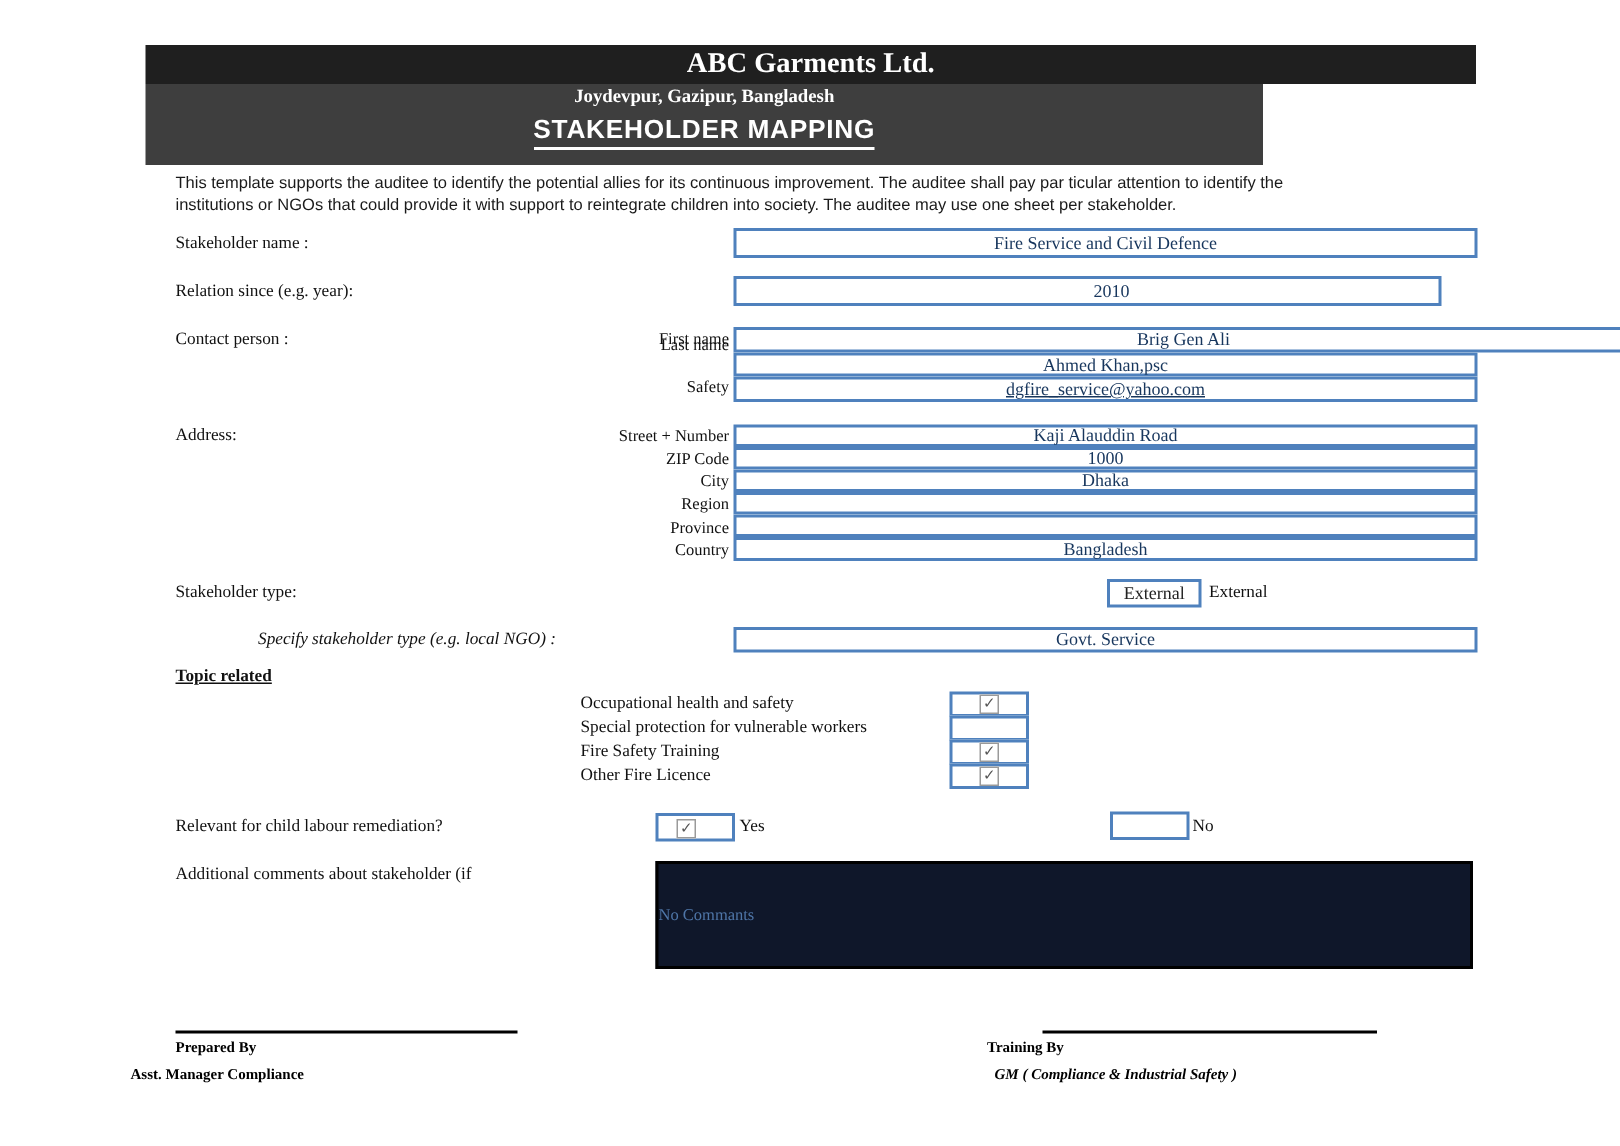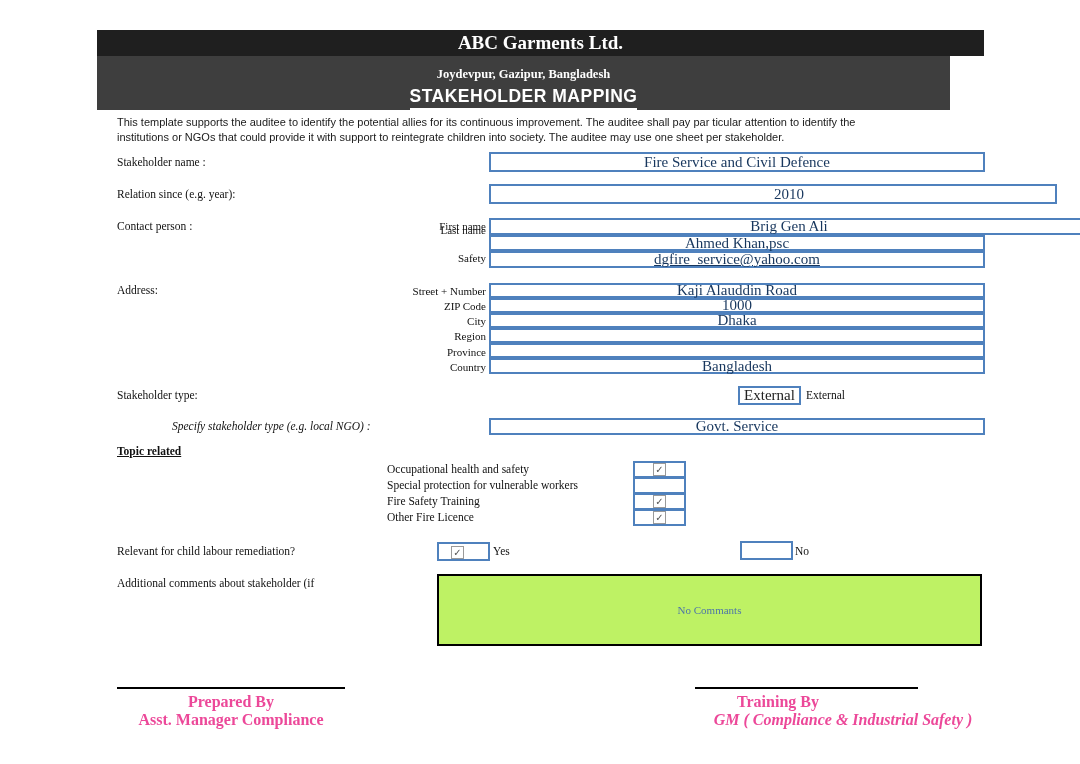--- a/index.html
+++ b/index.html
@@ -2,60 +2,60 @@
 <html><head>
 <meta charset="utf-8">
 <style>
   html,body { margin:0; padding:0; background:#fff; }
   .page { position:relative; width:1080px; height:764px; background:#ffffff; overflow:hidden;
           font-family:"Liberation Serif", serif; }
 
   
   .hdr-black { position:absolute; left:97px; top:30px; width:887px; height:26px; background:#1f1f1f;
                display:flex; align-items:center; justify-content:center; }
-  .hdr-gray  { position:absolute; left:97px; top:56px; width:853px; height:54px; background:#3e3e3e;
-               display:flex; flex-direction:column; align-items:center; justify-content:flex-end; }
+  .hdr-gray  { position:absolute; left:97px; top:56px; width:745px; height:54px; background:#3e3e3e;
+               display:flex; flex-direction:column; align-items:center; justify-content:flex-start; }
   .hdr-company { color:#fff; font-size:19px; font-weight:bold; font-family:"Liberation Serif",serif; }
   .hdr-addr    { color:#fff; font-size:12.5px; font-weight:bold; font-family:"Liberation Serif",serif; margin-top:1px; }
   .hdr-title   { color:#fff; font-size:17.5px; font-weight:bold; font-family:"Liberation Sans",sans-serif;
                  letter-spacing:.5px; border-bottom:2px solid #fff; padding-bottom:1px; margin-top:4px; }
 
   
   .intro { position:absolute; left:117px; top:115px; width:760px;
            font-family:"Liberation Sans",sans-serif; font-size:11px; color:#1a1a1a; line-height:15px; }
 
   
   .flabel { position:absolute; font-size:11.5px; color:#111; white-space:nowrap; }
   .slabel { position:absolute; width:104px; text-align:right; font-size:11px; color:#111; white-space:nowrap; }
   .italic { font-style:italic; }
   .bold   { font-weight:bold; }
 
   
   .ibox { position:absolute; box-sizing:border-box; border:2px solid #4f81bd; background:#fff;
           display:flex; align-items:center; justify-content:center; }
-  .ival { font-size:15px; color:#17365d; white-space:nowrap; }
+  .ival { font-size:12px; color:#17365d; white-space:nowrap; }
   .link { text-decoration:underline; }
 
   
   .mini { box-sizing:border-box; width:13px; height:13px; border:1px solid #9a9a9a; background:#fff;
           font-size:10px; line-height:11px; text-align:center; color:#555;
           font-family:"DejaVu Sans",sans-serif; }
   .mini:empty { display:none; }
   .mini-left { position:absolute; left:12px; top:2px; }
   .yesno-box { justify-content:flex-start; }
 
   
   .comments-box { position:absolute; left:437px; top:574px; width:545px; height:72px; box-sizing:border-box;
-                  border:2px solid #000; background:#bef264; display:flex; align-items:center; justify-content:center; }
+                  border:2px solid #000; background:#0f172a; display:flex; align-items:center; }
   .comments-text { font-size:11px; color:#4f76a8; }
   .clip { overflow:hidden; width:320px; }
 
   
   .sig-line { position:absolute; height:2px; background:#000; }
-  .sig-text { position:absolute; font-weight:bold; font-size:16px; color:#ec4899; text-align:center; white-space:nowrap; }
+  .sig-text { position:absolute; font-weight:bold; font-size:10px; color:#000000; text-align:left; white-space:nowrap; }
 </style>
 </head>
 <body>
 
 <div class="page">
 
   <div class="hdr-black">
     <div class="hdr-company">ABC Garments Ltd.</div>
   </div>
   <div class="hdr-gray">
@@ -67,21 +67,21 @@
     <div>This template supports the auditee to identify the potential allies for its continuous improvement. The auditee shall pay par ticular attention to identify the</div>
     <div>institutions or NGOs that could provide it with support to reintegrate children into society. The auditee may use one sheet per stakeholder.</div>
   </div>
 
   <div class="flabel" style="left:117px; top:156px;">Stakeholder name :</div>
   <div class="ibox" style="left:489px; top:152px; width:496px; height:20px;">
     <span class="ival">Fire Service and Civil Defence</span>
   </div>
 
   <div class="flabel" style="left:117px; top:188px;">Relation since (e.g. year):</div>
-  <div class="ibox" style="left:489px; top:184px; width:568px; height:20px;padding-left:32px;">
+  <div class="ibox" style="left:489px; top:184px; width:472px; height:20px;padding-left:32px;">
     <span class="ival">2010</span>
   </div>
 
   <div class="flabel" style="left:117px; top:220px;">Contact person :</div>
   <div class="slabel" style="left:382px; top:220px;">First name</div>
   <div class="ibox" style="left:489px; top:218px; width:600px; height:17px;">
     <span class="ival">Brig Gen Ali</span>
   </div>
   <div class="slabel" style="left:382px; top:224px;text-align:right;">Last name</div>
   <div class="ibox" style="left:489px; top:235px; width:496px; height:16px;">

